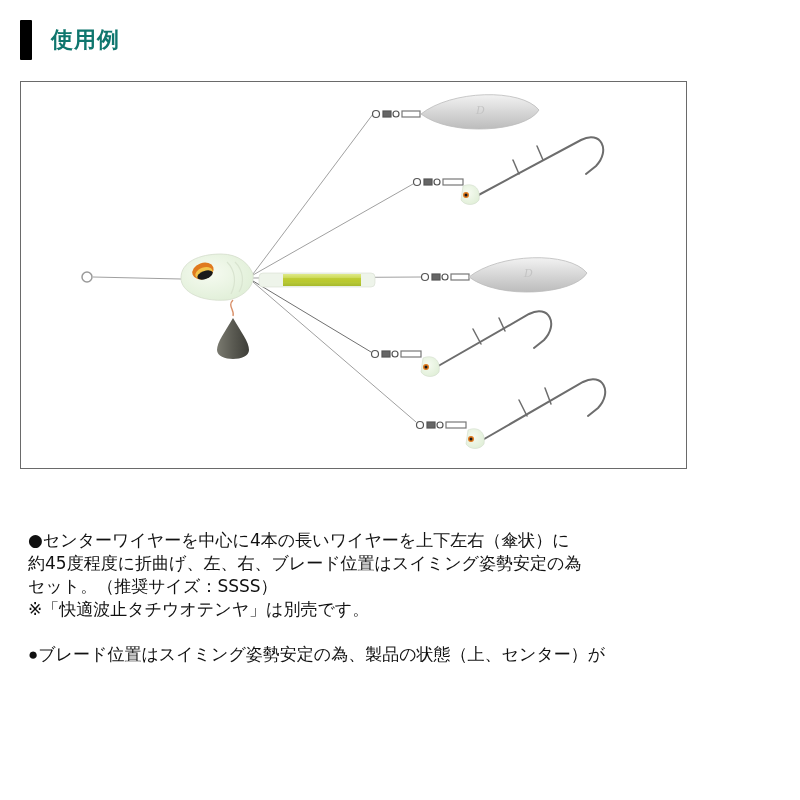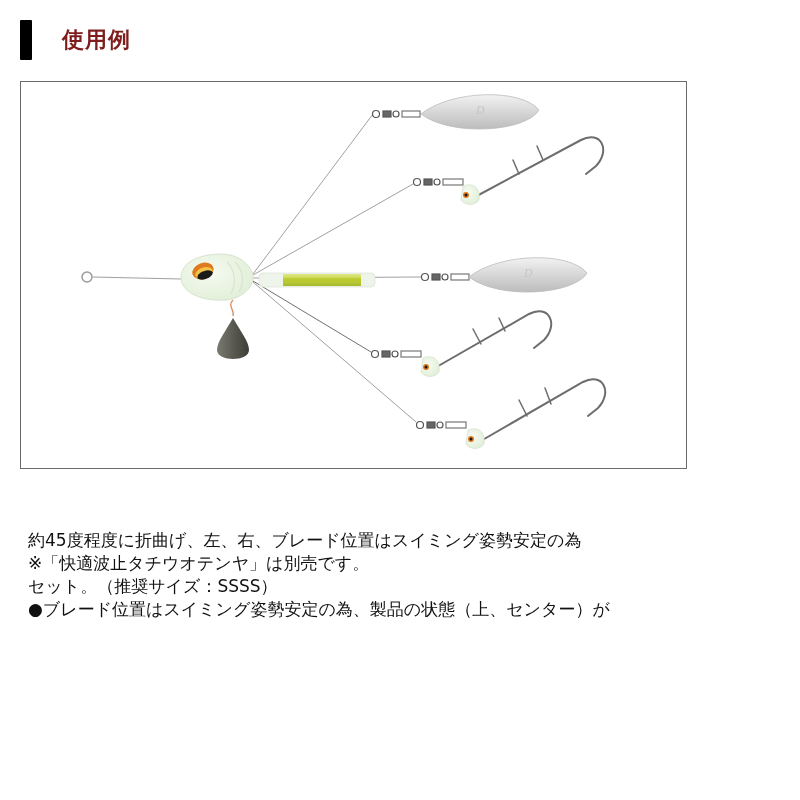--- a/index.html
+++ b/index.html
@@ -23,25 +23,25 @@
       display: flex;
       align-items: center;
     }
     .header-bar {
       width: 12px;
       height: 40px;
       background: #000000;
       border-radius: 1px;
     }
     .header-title {
-      margin-left: 30px;
+      margin-left: 19px;
       font-size: 22px;
       font-weight: bold;
       letter-spacing: 1px;
-      color: #7f1d1d;
+      color: #0f766e;
     }
     .figure-frame {
       position: absolute;
       left: 20px;
       top: 81px;
       width: 667px;
       height: 388px;
       border: 1px solid #6a6a6a;
       background: #ffffff;
       box-sizing: border-box;
@@ -59,20 +59,22 @@
       top: 529px;
       width: 760px;
       font-size: 17px;
       line-height: 23px;
       color: #111111;
     }
     .paragraph {
       margin: 0;
     }
     .paragraph + .paragraph {
+      margin-top: 23px;
+      font-family: Liberation Mono, monospace;
     }
     .line {
       display: block;
       white-space: nowrap;
     }
   </style>
 </head>
 <body>
 
 <div class="section-header">
@@ -196,20 +198,21 @@
       <path d="M214,180 C222,188 224,200 218,210" fill="none" stroke="#d9e4d0" stroke-width="1.2"></path>
       <ellipse cx="182" cy="189" rx="11" ry="8" fill="#e07a1e" transform="rotate(-20 182 189)"></ellipse>
       <ellipse cx="183" cy="191" rx="9" ry="5.5" fill="#f2c44a" transform="rotate(-20 183 191)"></ellipse>
       <ellipse cx="184" cy="193" rx="8" ry="4" fill="#1a1a1a" transform="rotate(-20 184 193)"></ellipse>
     </g>
   </svg>
 </div>
 
 <div class="description">
   <p class="paragraph">
+    <span class="line">●センターワイヤーを中心に4本の長いワイヤーを上下左右（傘状）に</span>
     <span class="line">約45度程度に折曲げ、左、右、ブレード位置はスイミング姿勢安定の為</span>
+    <span class="line">セット。（推奨サイズ：SSSS）</span>
     <span class="line">※「快適波止タチウオテンヤ」は別売です。</span>
-    <span class="line">セット。（推奨サイズ：SSSS）</span>
   </p>
   <p class="paragraph">
     <span class="line">●ブレード位置はスイミング姿勢安定の為、製品の状態（上、センター）が</span>
   </p>
 </div>
 
 </body></html>

